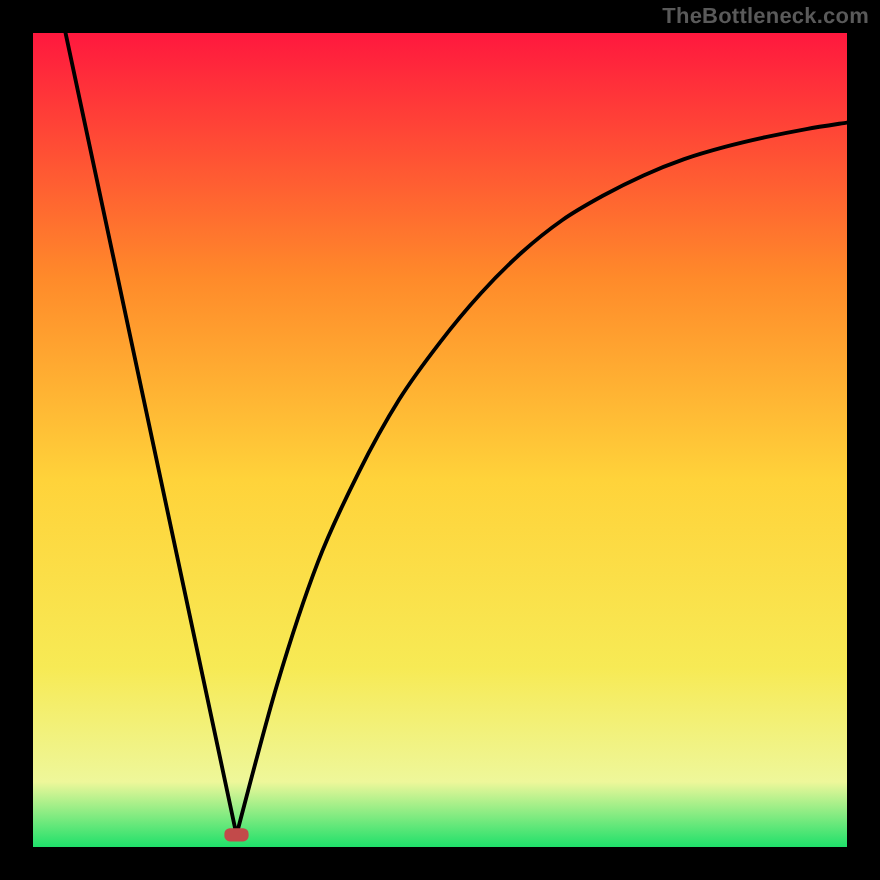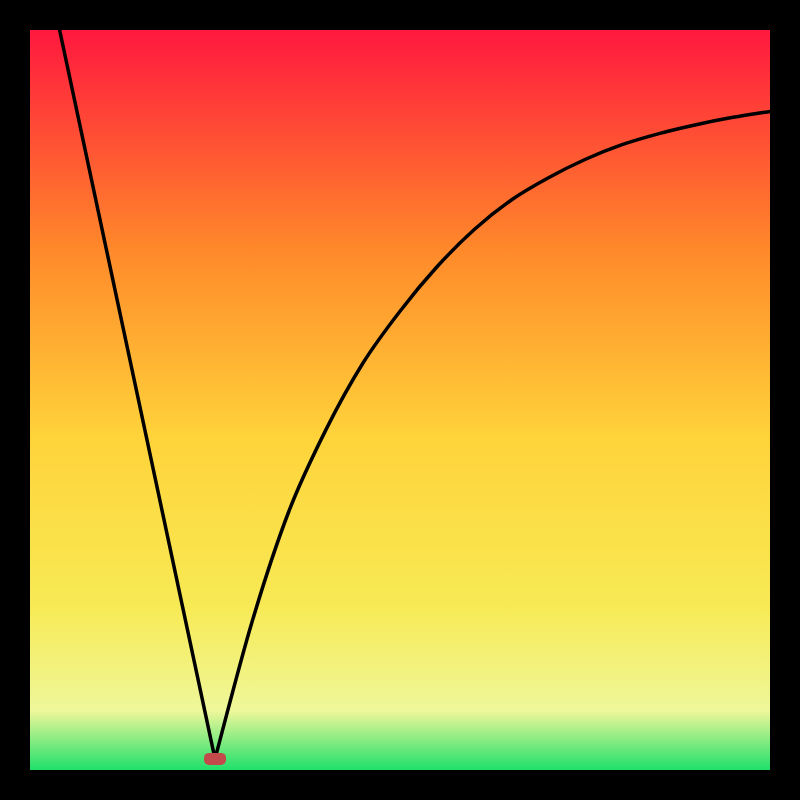--- a/index.html
+++ b/index.html
@@ -38,20 +38,21 @@
     font-weight: 600;
     letter-spacing: 0.2px;
     user-select: none;
   }
 </style>
 </head>
 <body>
 
 <div class="stage">
 
+  <div class="watermark">TheBottleneck.com</div>
 
   <div class="plot">
     <svg viewBox="0 0 740 740" preserveAspectRatio="none">
       <defs>
         <linearGradient id="bg-grad" x1="0" y1="0" x2="0" y2="1">
           <stop offset="0%" stop-color="#ff183e"></stop>
           <stop offset="30%" stop-color="#ff8a2a"></stop>
           <stop offset="55%" stop-color="#ffd33a"></stop>
           <stop offset="78%" stop-color="#f7ea55"></stop>
           <stop offset="92%" stop-color="#eef79a"></stop>

